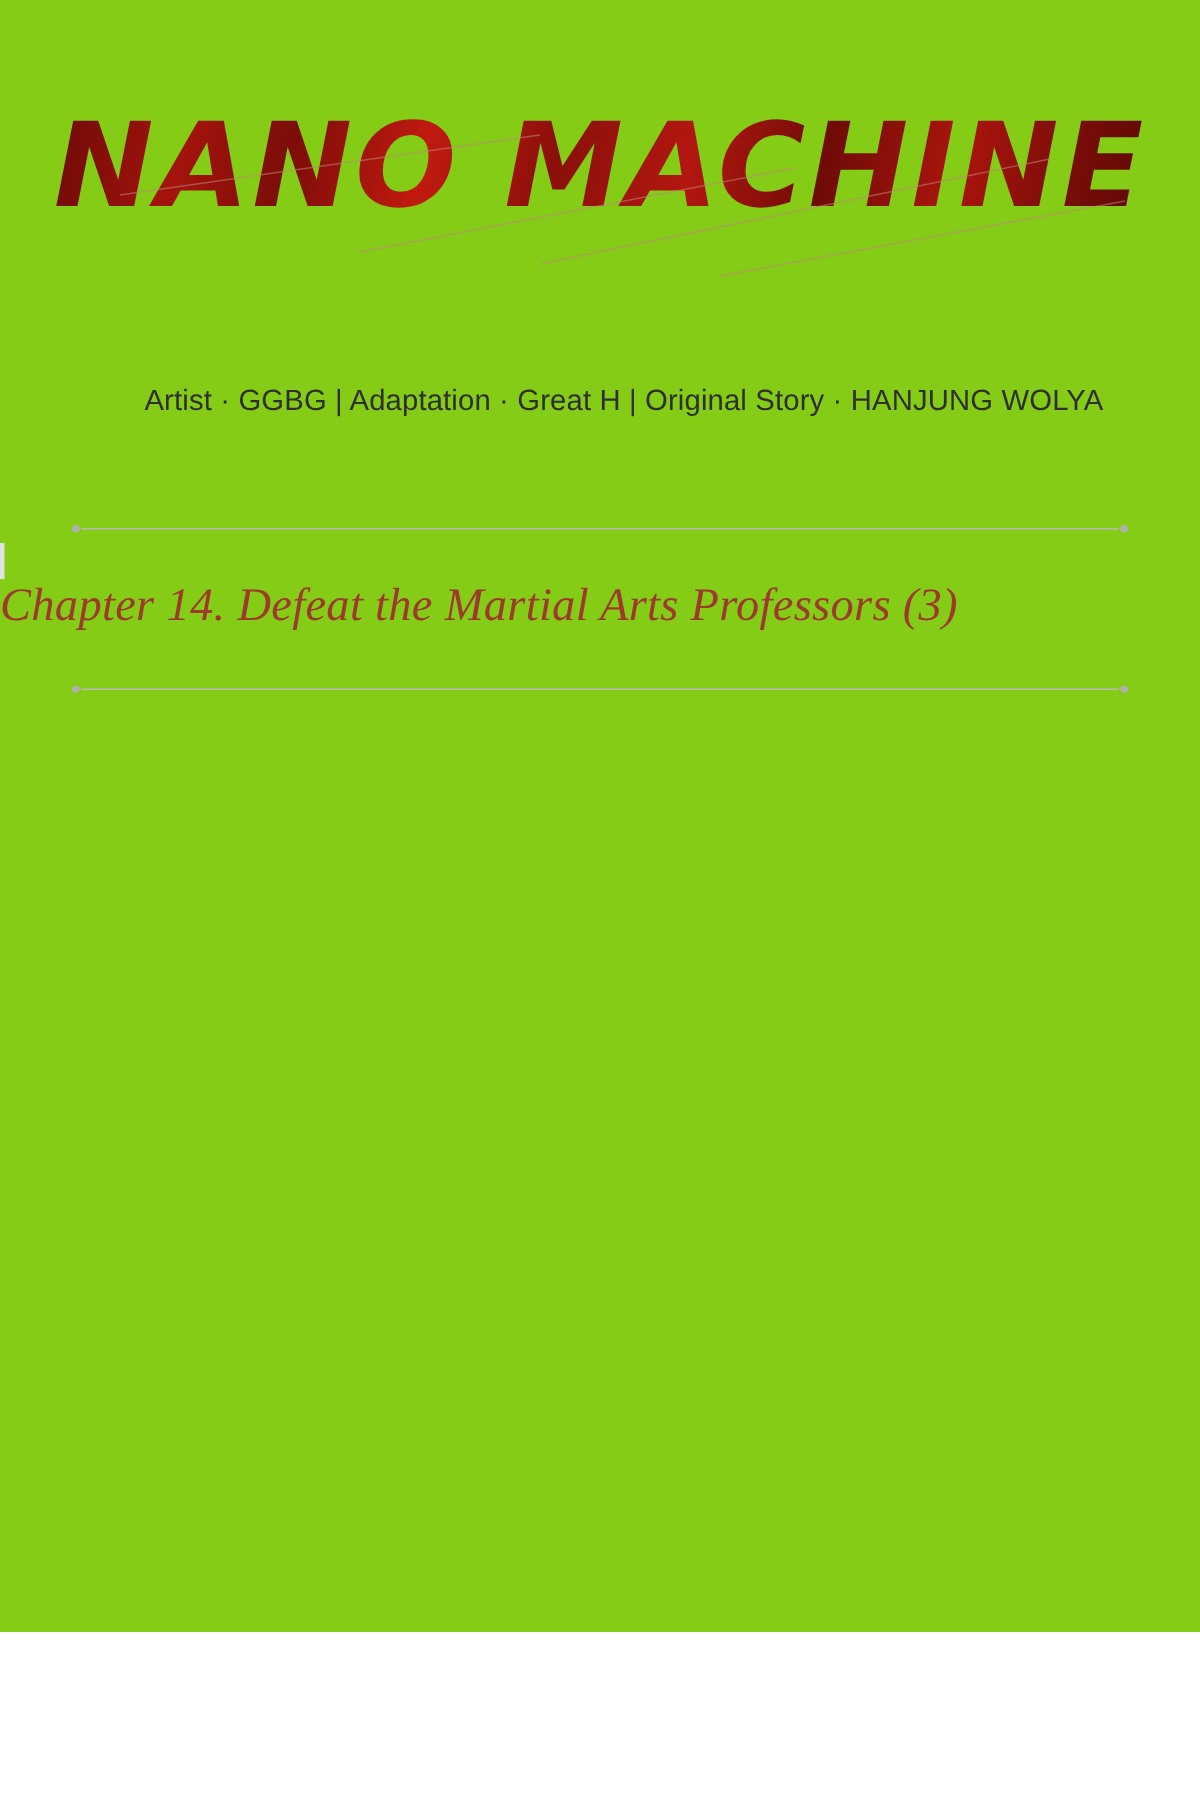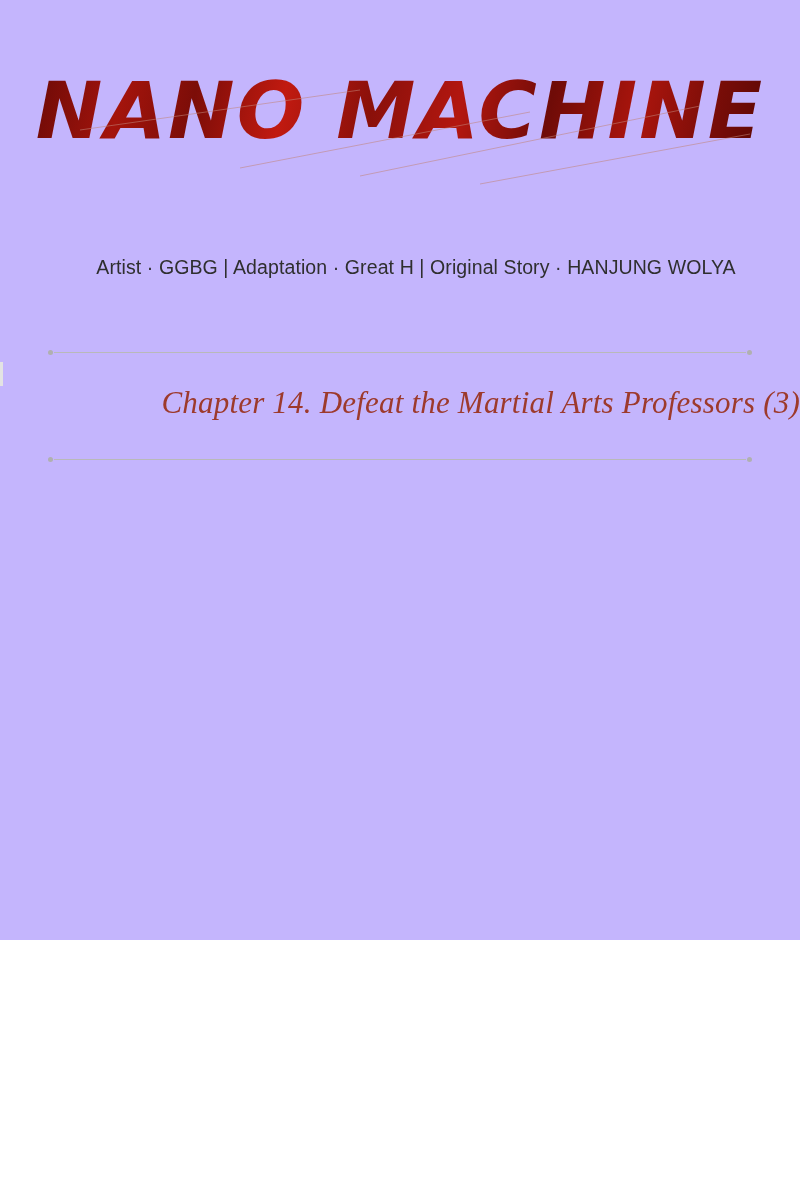--- a/index.html
+++ b/index.html
@@ -3,22 +3,22 @@
 <meta charset="utf-8">
 <style>
   html, body {
     margin: 0;
     padding: 0;
     background: #ffffff;
   }
   .page {
     position: relative;
     width: 800px;
-    height: 940px;
-    background: #c4b5fd;
+    height: 1088px;
+    background: #84cc16;
     overflow: hidden;
     font-family: "Liberation Sans", sans-serif;
   }
 
   
   .title-wrap {
     position: absolute;
     left: 0;
     top: 72px;
     width: 800px;
@@ -99,21 +99,21 @@
   .rule .dot.right { right: 0; }
   .rule-top { top: 352px; }
   .rule-bottom { top: 459px; }
 
   
   .chapter {
     position: absolute;
     left: 0;
     top: 385px;
     width: 800px;
-    text-align: right;
+    text-align: left;
     font-family: "Liberation Serif", serif;
     font-style: italic;
     font-size: 31px;
     color: #9d3a2c;
     letter-spacing: 0.2px;
   }
 
   
   .edge-mark {
     position: absolute;

